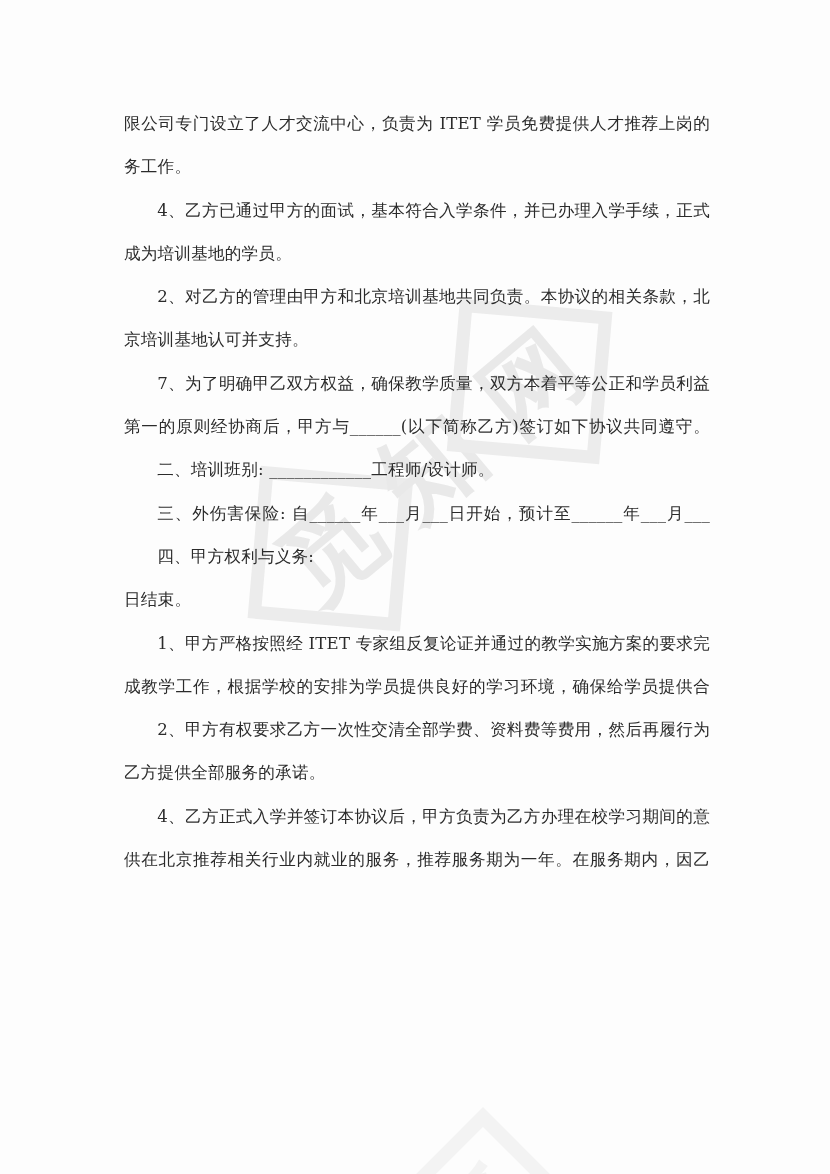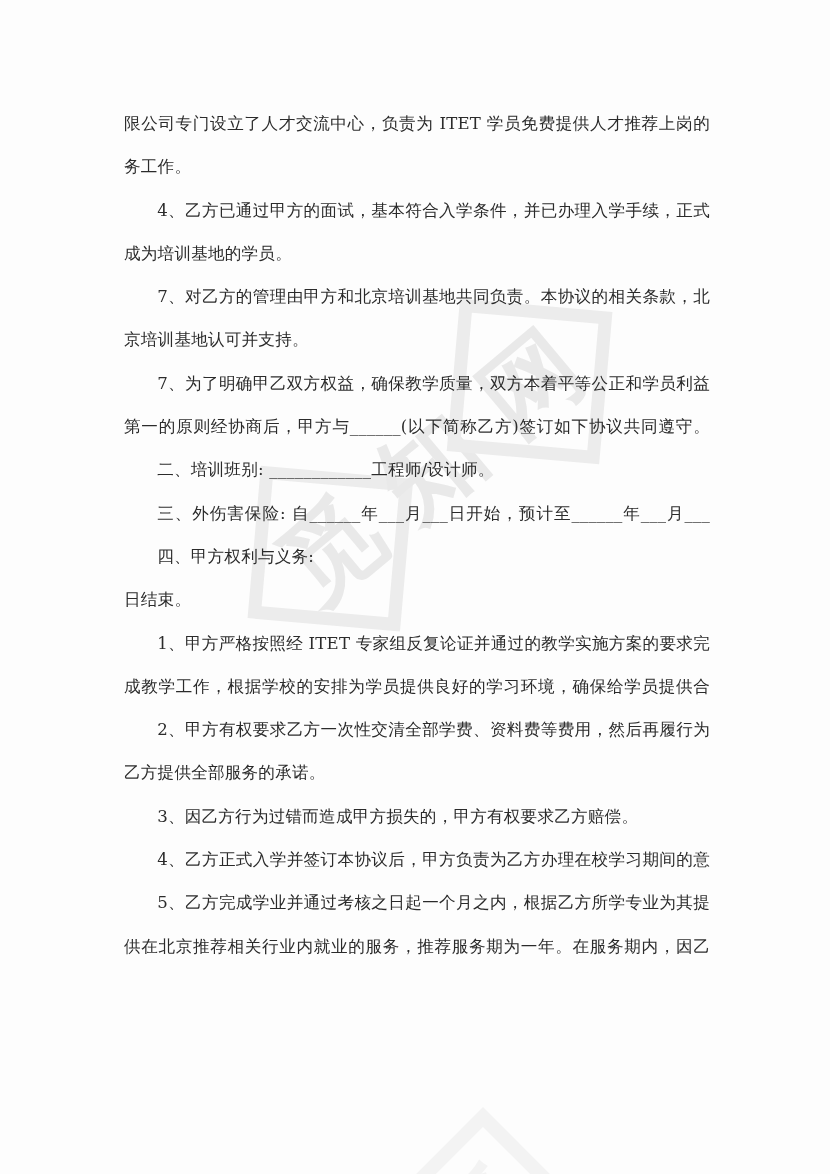--- a/index.html
+++ b/index.html
@@ -75,31 +75,29 @@
       <rect x="413" y="1146" width="140" height="140" transform="rotate(45 483 1216)" fill="none" stroke-width="14" stroke="#f3f3f3"></rect>
       <text x="483" y="1252" font-size="96" text-anchor="middle" class="wm-char" transform="rotate(-40 483 1216)" fill="#f3f3f3">觅</text>
     </g>
   </svg>
 
   <div class="textblock" id="textblock" style="color: rgb(43, 43, 43);">
       <div class="line fill">限公司专门设立了人才交流中心，负责为 ITET 学员免费提供人才推荐上岗的服</div>
       <div class="line nw">务工作。</div>
       <div class="line indent fill">4、乙方已通过甲方的面试，基本符合入学条件，并已办理入学手续，正式</div>
       <div class="line nw">成为培训基地的学员。</div>
-      <div class="line indent fill">7、对乙方的管理由甲方和北京培训基地共同负责。本协议的相关条款，北</div>
+      <div class="line indent fill">2、对乙方的管理由甲方和北京培训基地共同负责。本协议的相关条款，北</div>
       <div class="line nw">京培训基地认可并支持。</div>
       <div class="line indent fill">7、为了明确甲乙双方权益，确保教学质量，双方本着平等公正和学员利益</div>
       <div class="line fill">第一的原则经协商后，甲方与______(以下简称乙方)签订如下协议共同遵守。</div>
       <div class="line indent nw">二、培训班别: ____________工程师/设计师。</div>
       <div class="line indent fill">三、外伤害保险: 自______年___月___日开始，预计至______年___月___</div>
       <div class="line indent nw">四、甲方权利与义务:</div>
       <div class="line nw">日结束。</div>
       <div class="line indent fill">1、甲方严格按照经 ITET 专家组反复论证并通过的教学实施方案的要求完</div>
       <div class="line fill">成教学工作，根据学校的安排为学员提供良好的学习环境，确保给学员提供合理</div>
       <div class="line indent fill">2、甲方有权要求乙方一次性交清全部学费、资料费等费用，然后再履行为</div>
       <div class="line nw">乙方提供全部服务的承诺。</div>
-      <div class="line indent nw">3、因乙方行为过错而造成甲方损失的，甲方有权要求乙方赔偿。</div>
       <div class="line indent fill">4、乙方正式入学并签订本协议后，甲方负责为乙方办理在校学习期间的意</div>
-      <div class="line indent fill">5、乙方完成学业并通过考核之日起一个月之内，根据乙方所学专业为其提</div>
       <div class="line fill">供在北京推荐相关行业内就业的服务，推荐服务期为一年。在服务期内，因乙方</div>
     </div>
 
 </div>
 
 </body></html>

